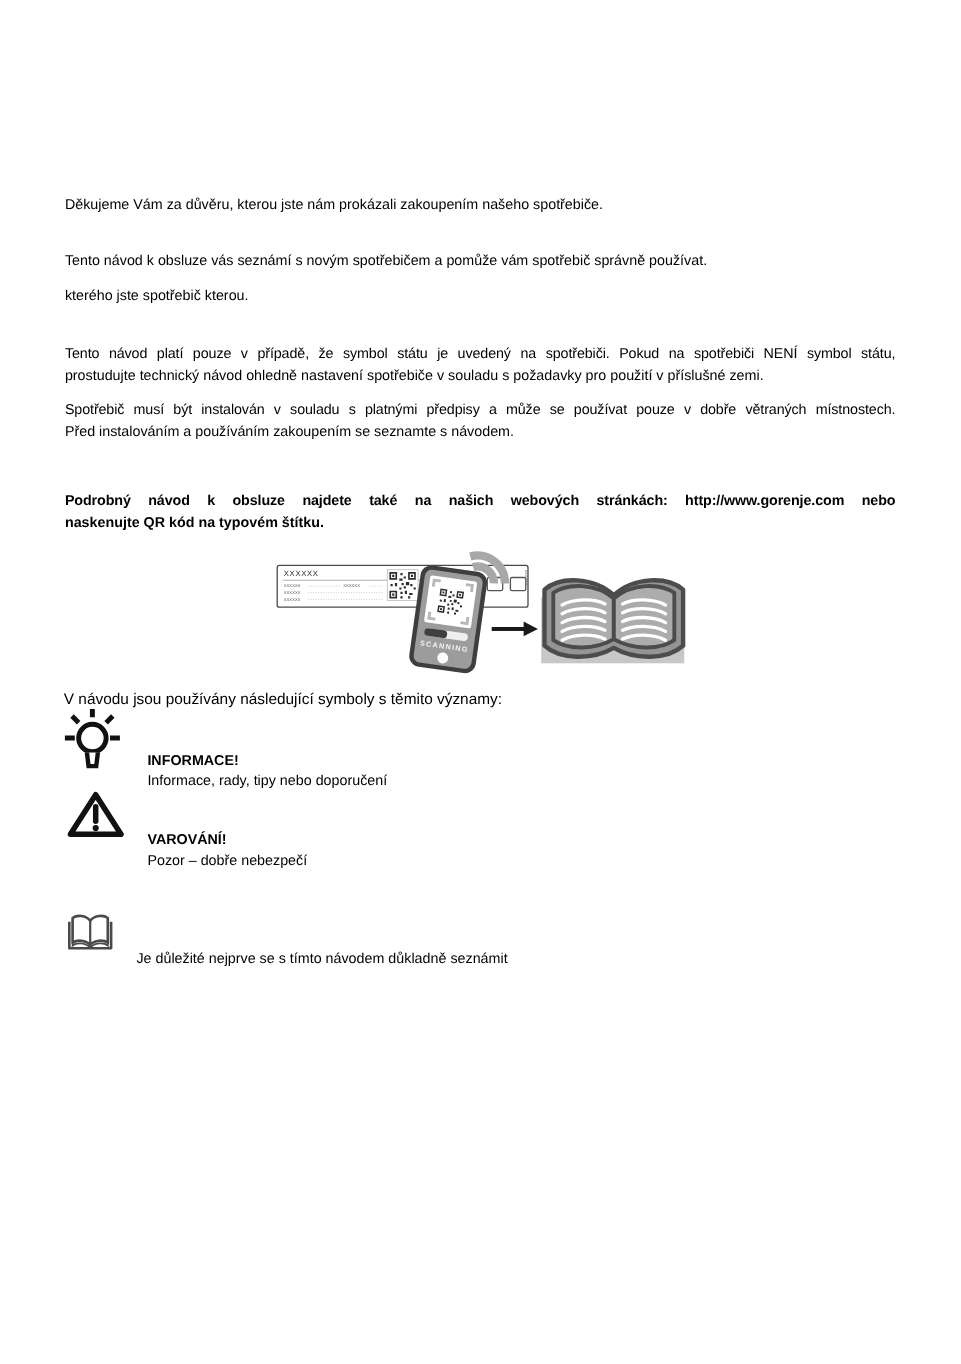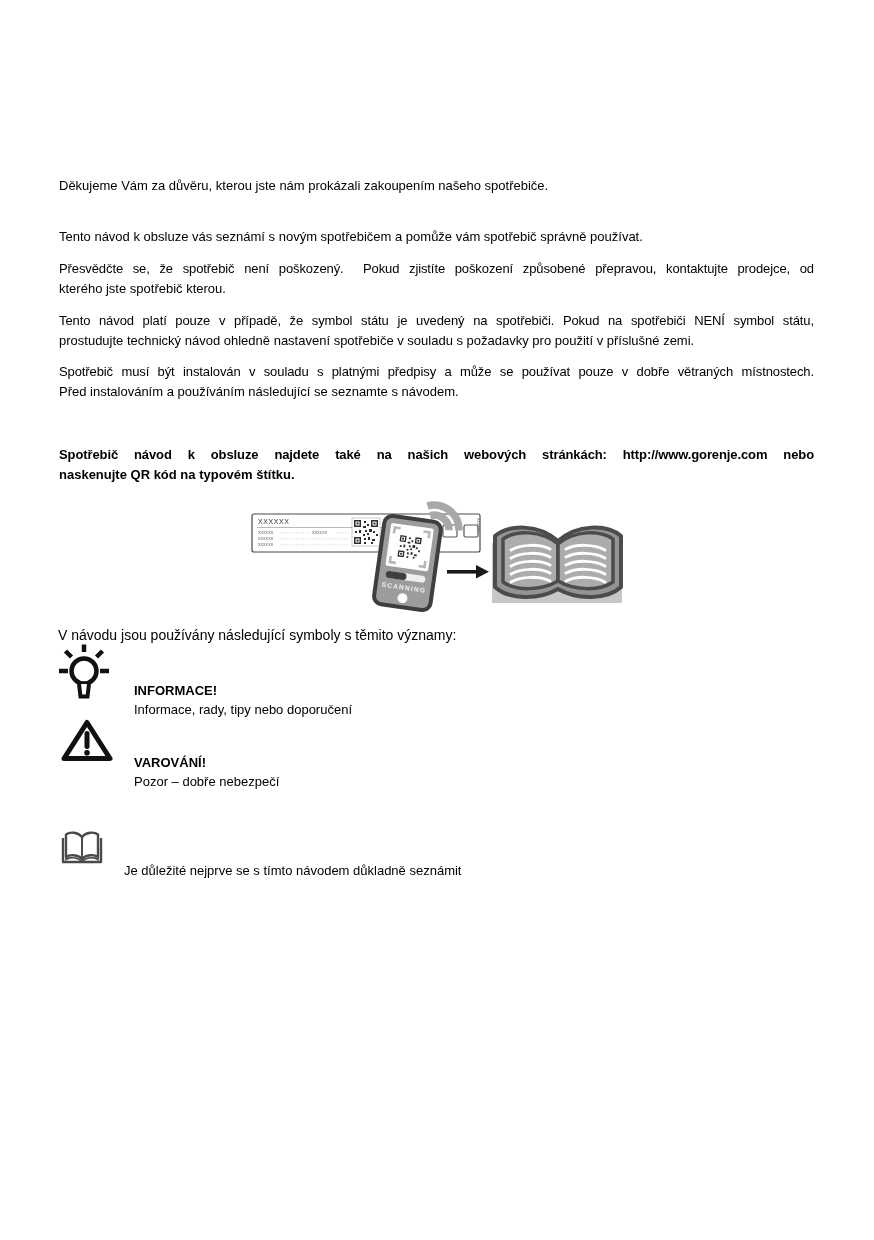--- a/index.html
+++ b/index.html
@@ -28,36 +28,35 @@
 
   <div class="para" style="top:176px">
     <div class="line">Děkujeme Vám za důvěru, kterou jste nám prokázali zakoupením našeho spotřebiče.</div>
   </div>
 
   <div class="para" style="top:227px">
     <div class="line">Tento návod k obsluze vás seznámí s novým spotřebičem a pomůže vám spotřebič správně používat.</div>
   </div>
 
   <div class="para" style="top:259px">
-    <div class="line fill">Přesvědčte se, že spotřebič není poškozený.&nbsp; Pokud zjistíte poškození způsobené přepravou, kontaktujte prodejce, od</div>
     <div class="line">kterého jste spotřebič kterou.</div>
   </div>
 
   <div class="para" style="top:311px">
     <div class="line fill">Tento návod platí pouze v případě, že symbol státu je uvedený na spotřebiči. Pokud na spotřebiči NENÍ symbol státu,</div>
     <div class="line">prostudujte technický návod ohledně nastavení spotřebiče v souladu s požadavky pro použití v příslušné zemi.</div>
   </div>
 
   <div class="para" style="top:362px">
     <div class="line fill">Spotřebič musí být instalován v souladu s platnými předpisy a může se používat pouze v dobře větraných místnostech.</div>
-    <div class="line">Před instalováním a používáním následující se seznamte s návodem.</div>
+    <div class="line">Před instalováním a používáním zakoupením se seznamte s návodem.</div>
   </div>
 
   <div class="para bold" style="top:445px">
-    <div class="line fill">Spotřebič návod k obsluze najdete také na našich webových stránkách: http://www.gorenje.com nebo</div>
+    <div class="line fill">Podrobný návod k obsluze najdete také na našich webových stránkách: http://www.gorenje.com nebo</div>
     <div class="line">naskenujte QR kód na typovém štítku.</div>
   </div>
 
   <svg class="icon" style="left:240px;top:488px" width="440" height="132" viewBox="0 0 440 132">
     <defs>
       <g id="qr-pattern">
         <rect width="28" height="28" fill="#ffffff"></rect>
         <path fill="#2d2d2d" d="M2 2h7v7H2z M19 2h7v7h-7z M2 19h7v7H2z"></path>
         <path fill="#ffffff" d="M3.5 3.5h4v4h-4z M20.5 3.5h4v4h-4z M3.5 20.5h4v4h-4z"></path>
         <path fill="#2d2d2d" d="M4.5 4.5h2v2h-2z M21.5 4.5h2v2h-2z M4.5 21.5h2v2h-2z

